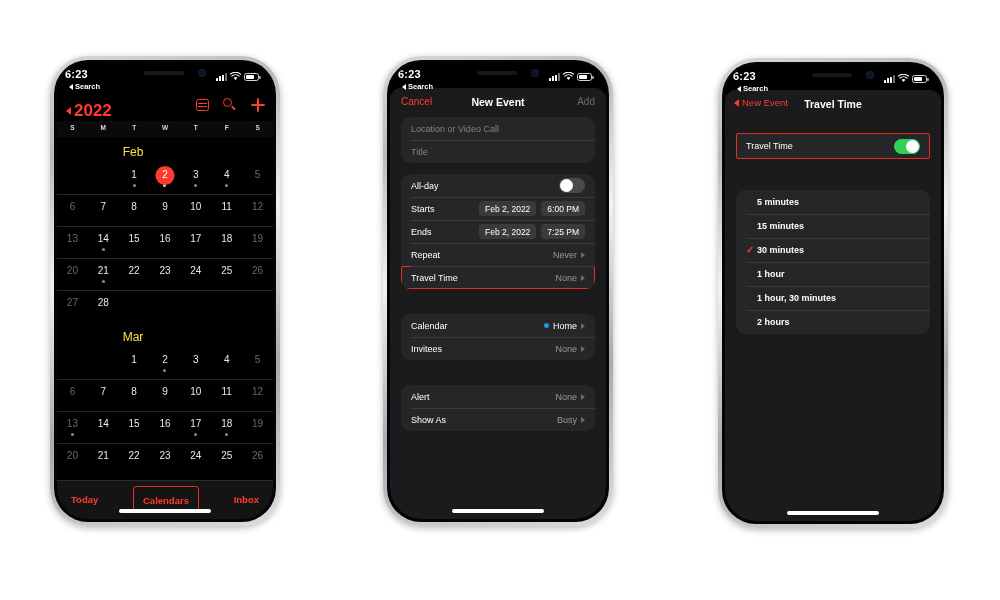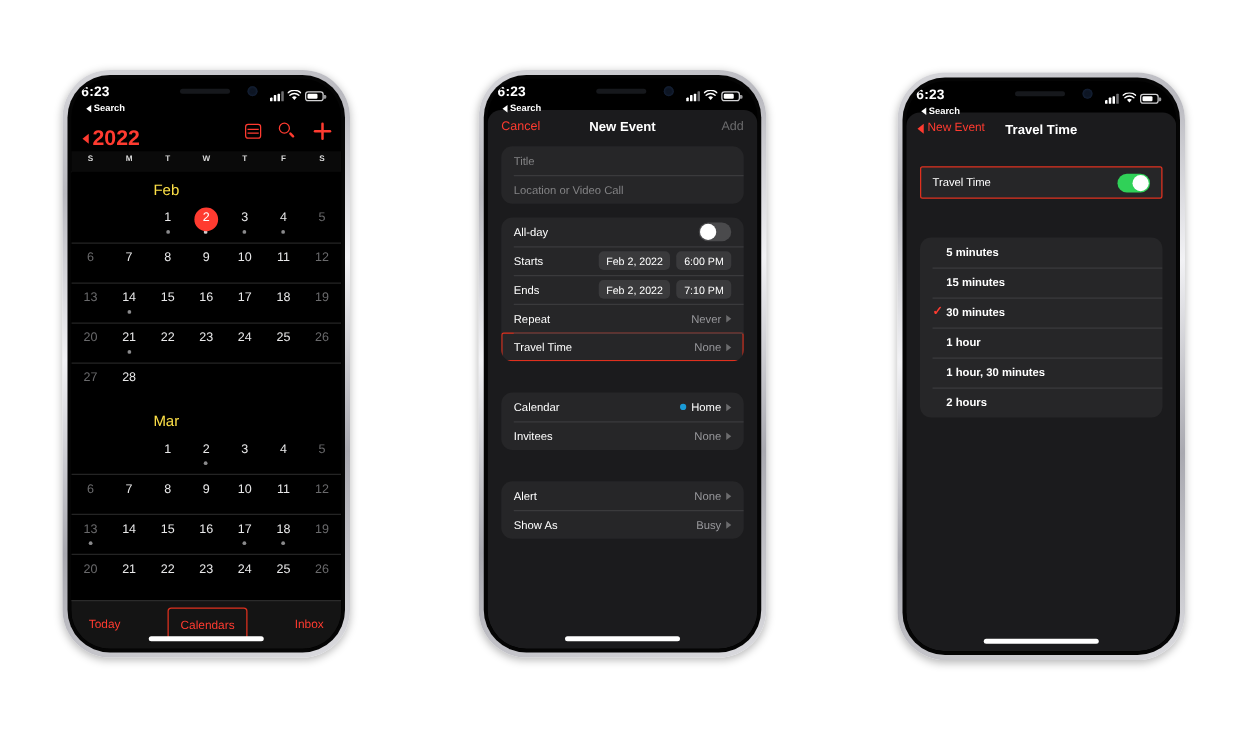--- a/index.html
+++ b/index.html
@@ -91,21 +91,21 @@
   .day.empty{visibility:hidden;}
   .day .dot{width:3px;height:3px;border-radius:50%;background:#8a8a8c;margin-top:3px;}
   .day.sel .n{color:#fff;z-index:2;position:relative;}
   .day.sel .circ{position:absolute;top:2.5px;left:50%;transform:translateX(-50%);
     width:19px;height:19px;border-radius:50%;background:#ff3b30;z-index:1;}
   .day.sel .dot{background:#cfcfd0;}
 
   .tabbar{position:absolute;bottom:0;left:0;right:0;height:38px;background:#141414;
     border-top:.7px solid #2b2b2b;z-index:22;}
   .tabbar .row{display:flex;justify-content:space-between;align-items:center;
-    padding:5px 14px 0 14px;}
+    padding:5px 14px 0 14px;font-weight:bold;}
   .tabbar a{font-size:9.5px;color:#ff3b30;text-decoration:none;}
   .hl-box{border:1.4px solid #e0301e;border-radius:3px;padding:3px 9px;}
 
   
   .sheet{position:absolute;top:25px;left:0;right:0;bottom:0;background:#1b1b1d;
     border-radius:11px 11px 31px 31px;overflow:hidden;}
   .navbar{position:relative;height:29px;}
   .nav-title{position:absolute;left:0;right:0;top:8px;text-align:center;
     font-size:10.5px;font-weight:bold;color:#fff;}
   .nav-left{position:absolute;left:11px;top:8px;font-size:10px;color:#ff3b30;}
@@ -471,24 +471,24 @@
 
       <div class="sheet">
         <div class="navbar">
           <span class="nav-left">Cancel</span>
           <span class="nav-title">New Event</span>
           <span class="nav-right">Add</span>
         </div>
 
         <div class="grp">
           <div class="row2">
+            <span class="lbl ph">Location or Video Call</span>
+          </div>
+          <div class="row2">
             <span class="lbl ph">Title</span>
-          </div>
-          <div class="row2">
-            <span class="lbl ph">Location or Video Call</span>
           </div>
         </div>
 
         <div class="grp">
           <div class="row2">
             <span class="lbl">All-day</span>
             <span class="switch">
                   <i></i>
                 </span>
           </div>
@@ -496,21 +496,21 @@
             <span class="lbl">Starts</span>
             <span class="pills">
               <span class="pill">Feb 2, 2022</span>
               <span class="pill">6:00 PM</span>
             </span>
           </div>
           <div class="row2">
             <span class="lbl">Ends</span>
             <span class="pills">
               <span class="pill">Feb 2, 2022</span>
-              <span class="pill">7:10 PM</span>
+              <span class="pill">7:25 PM</span>
             </span>
           </div>
           <div class="row2">
             <span class="lbl">Repeat</span>
             <span class="val">
               <span>Never</span>
               <span class="chev"></span>
             </span>
           </div>
           <div class="row2 hl-row">

